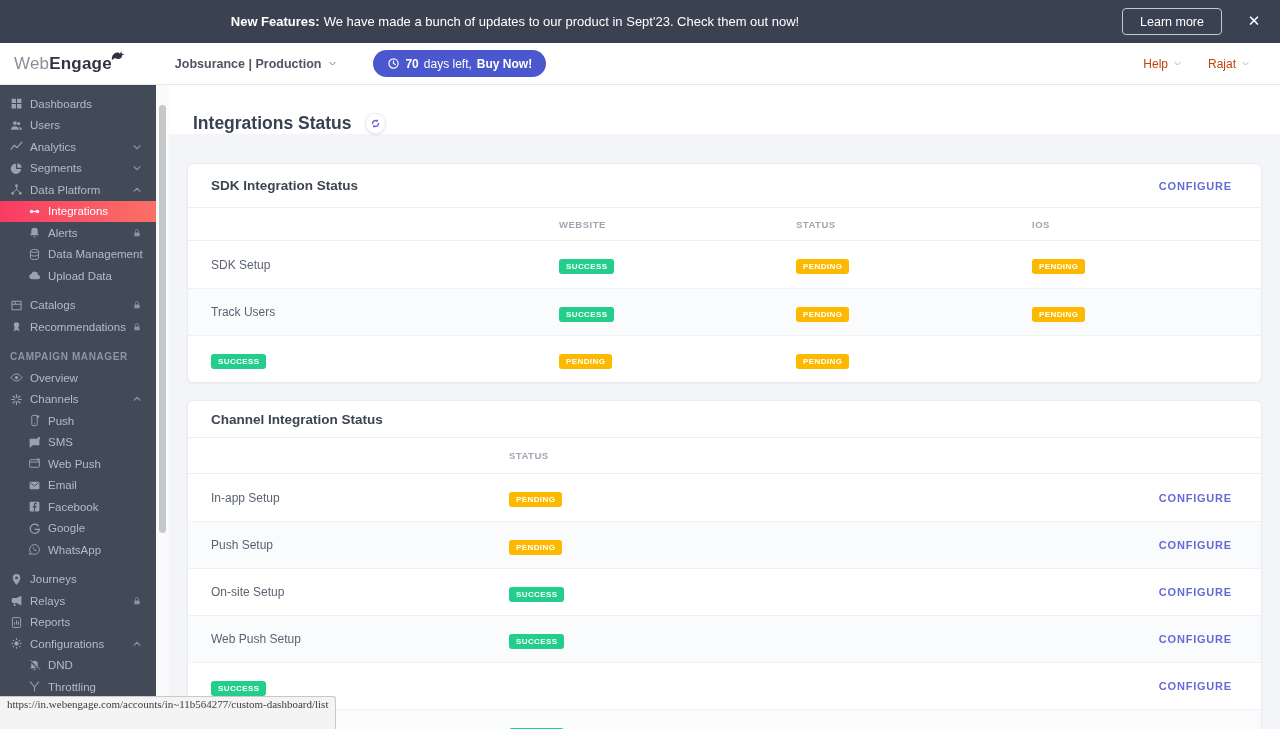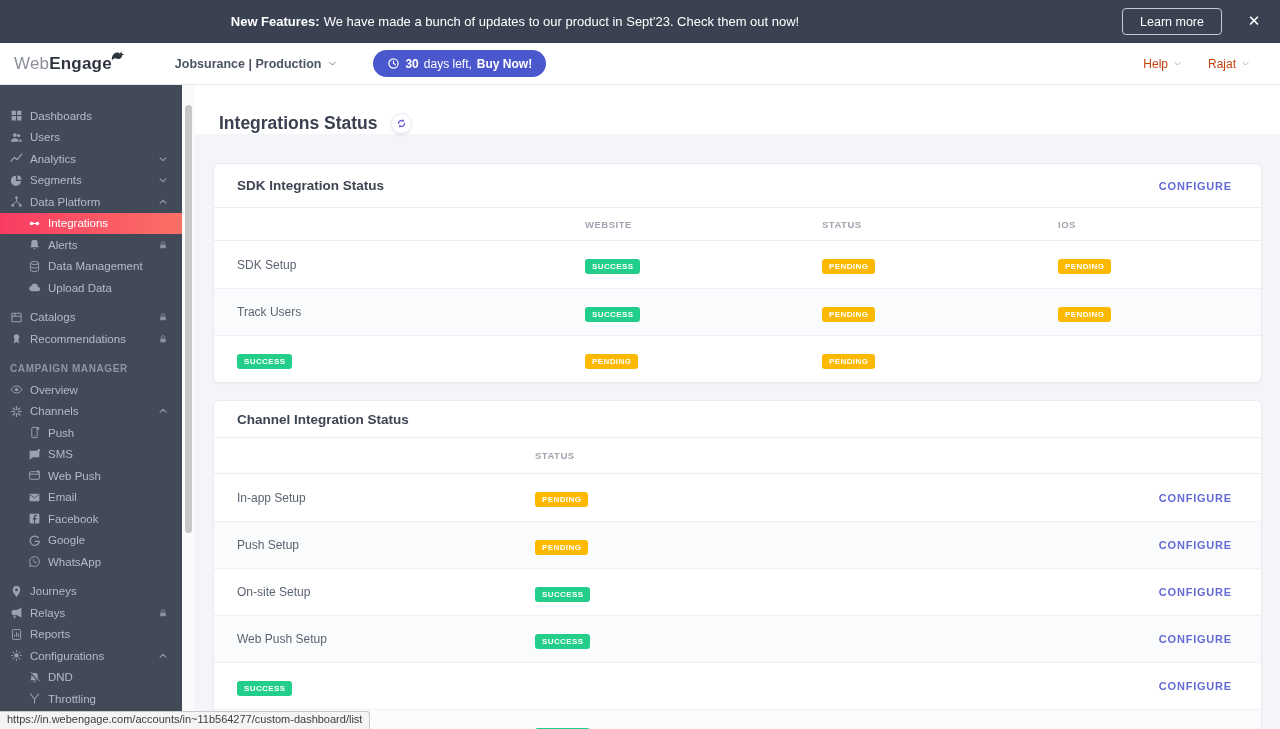--- a/index.html
+++ b/index.html
@@ -31,21 +31,21 @@
     display:flex; align-items:center; gap:5px; padding:0 14px; color:#fff;
     font-size:12px; cursor:pointer; }
   .pill b { font-weight:700; }
   .top-right { margin-left:auto; display:flex; align-items:center; gap:26px; }
   .top-link { display:flex; align-items:center; gap:5px; font-size:12px; color:#c2410c; cursor:pointer; }
 
   
   .app { display:flex; height:644px; }
 
   
-  .sidebar { width:182px; background:#424957; color:#b5bbc7; padding-top:20px;
+  .sidebar { width:156px; background:#424957; color:#b5bbc7; padding-top:8px;
     overflow:hidden; flex:none; }
   .s-item { height:21.5px; display:flex; align-items:center; padding-left:10px;
     font-size:11.5px; cursor:pointer; white-space:nowrap; }
   .s-item.child { padding-left:28px; }
   .s-ico { width:13px; height:13px; margin-right:7px; flex:none; display:flex;
     align-items:center; justify-content:center; color:#9aa1af; }
   .s-ico svg { width:13px; height:13px; display:block; }
   .s-trail { margin-left:auto; margin-right:14px; color:#8d93a1; display:flex; }
   .s-trail svg { width:10px; height:10px; }
   .s-item.active { background:linear-gradient(90deg,#f93b63,#fb7066); color:#fff; }
@@ -88,24 +88,24 @@
   .trow { height:47px; }
   .trow:nth-child(even) { background:#fafbfc; }
   .trow + .trow { border-top:1px solid #f0f1f4; }
   .rlabel { font-size:12px; color:#5b6372; }
   .badge { display:inline-block; font-size:8px; font-weight:700; letter-spacing:.4px;
     color:#fff; padding:4px 7px 3px; border-radius:3px; line-height:1; }
   .badge.success { background:#23ce8b; }
   .badge.pending { background:#fcb900; }
 
   
-  .statusbar { position:fixed; left:0; bottom:0; height:18px; background:#f4f4f4;
+  .statusbar { position:fixed; left:0; bottom:0; height:33px; background:#f4f4f4;
     border:1px solid #c9c9c9; border-left:none; border-bottom:none;
     border-radius:0 3px 0 0; padding:0 7px; font-size:11px; color:#3c3c3c;
-    line-height:15px; white-space:nowrap; z-index:50; }
+    line-height:15px; white-space:nowrap; z-index:50;font-family:Liberation Serif, serif; }
 </style>
 </head>
 <body>
 
 <div class="banner">
   <div class="banner-text">
     <b>New Features:</b><span>We have made a bunch of updates to our product in Sept'23. Check them out now!</span>
   </div>
   <button class="learn-more">Learn more</button>
   <div class="banner-close">✕</div>
@@ -123,21 +123,21 @@
     <span>Jobsurance | Production</span>
     <svg class="chev" viewBox="0 0 24 24">
         <path d="M5 9l7 7 7-7" fill="none" stroke="#6b7280" stroke-width="2.4" stroke-linecap="round"></path>
       </svg>
   </div>
   <div class="pill">
     <svg width="13" height="13" viewBox="0 0 24 24">
         <circle cx="12" cy="12" r="8.5" fill="none" stroke="#fff" stroke-width="2.2"></circle>
         <path d="M12 7.5V12l3.2 2" fill="none" stroke="#fff" stroke-width="2.2" stroke-linecap="round"></path>
       </svg>
-    <b>30</b>
+    <b>70</b>
     <span>days left,</span>
     <b>Buy Now!</b>
   </div>
   <div class="top-right">
     <div class="top-link">
       <span>Help</span>
       <svg class="chev" viewBox="0 0 24 24">
           <path d="M5 9l7 7 7-7" fill="none" stroke="#a6acb8" stroke-width="2.4" stroke-linecap="round"></path>
         </svg>
     </div>

